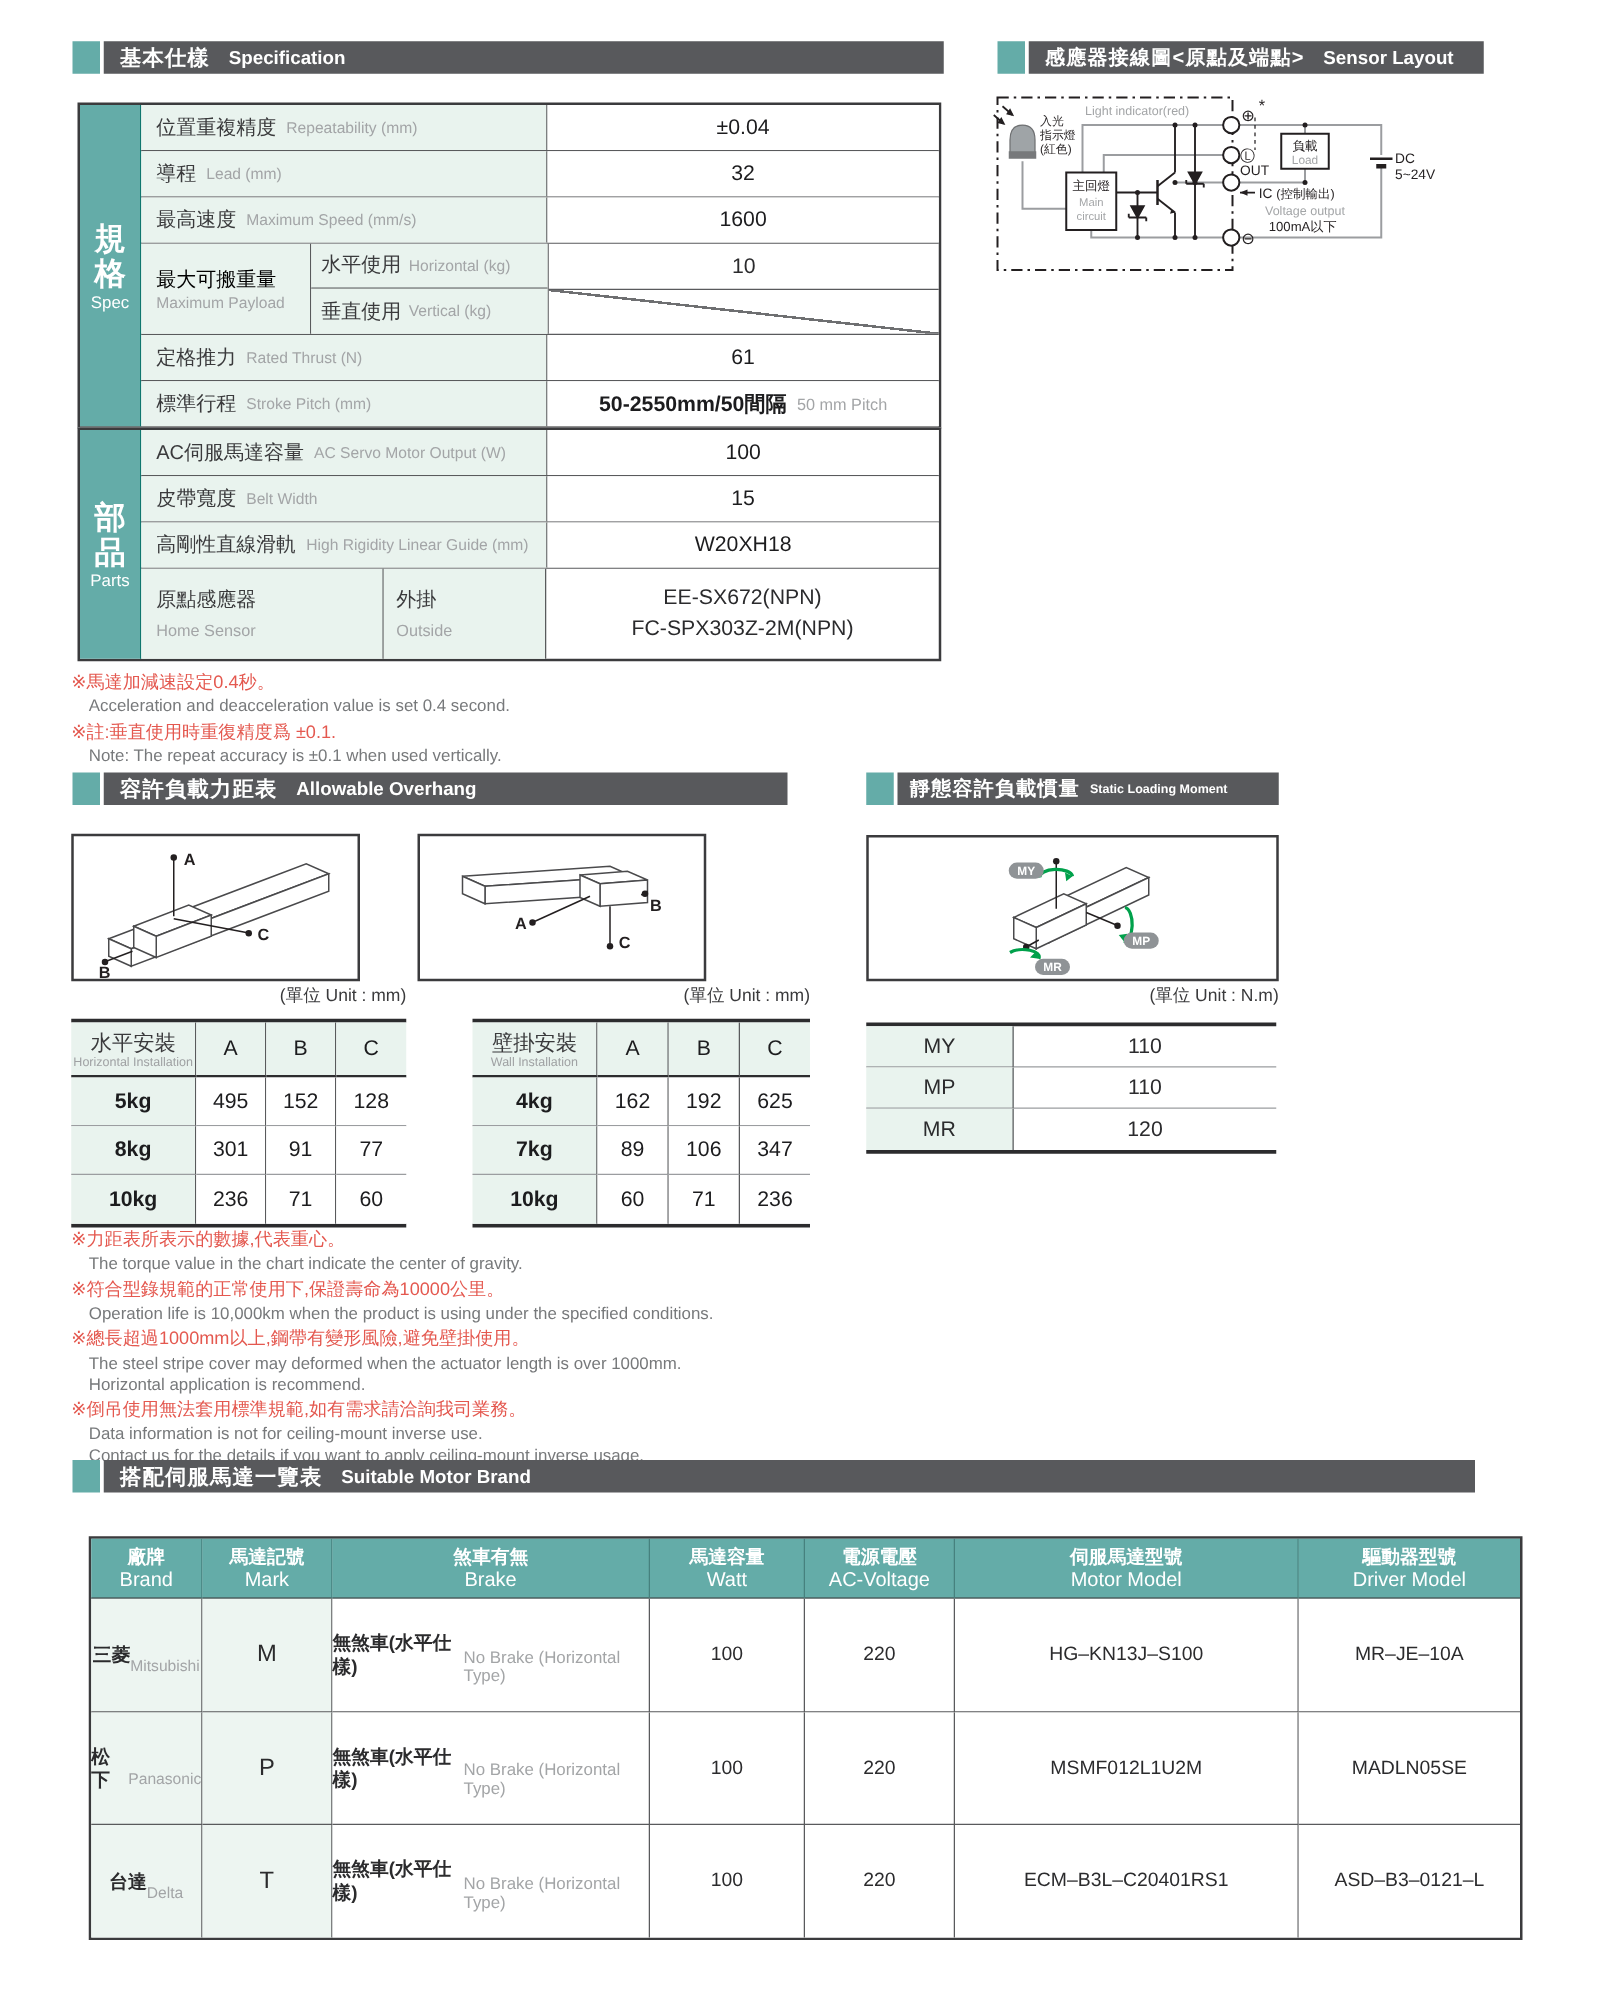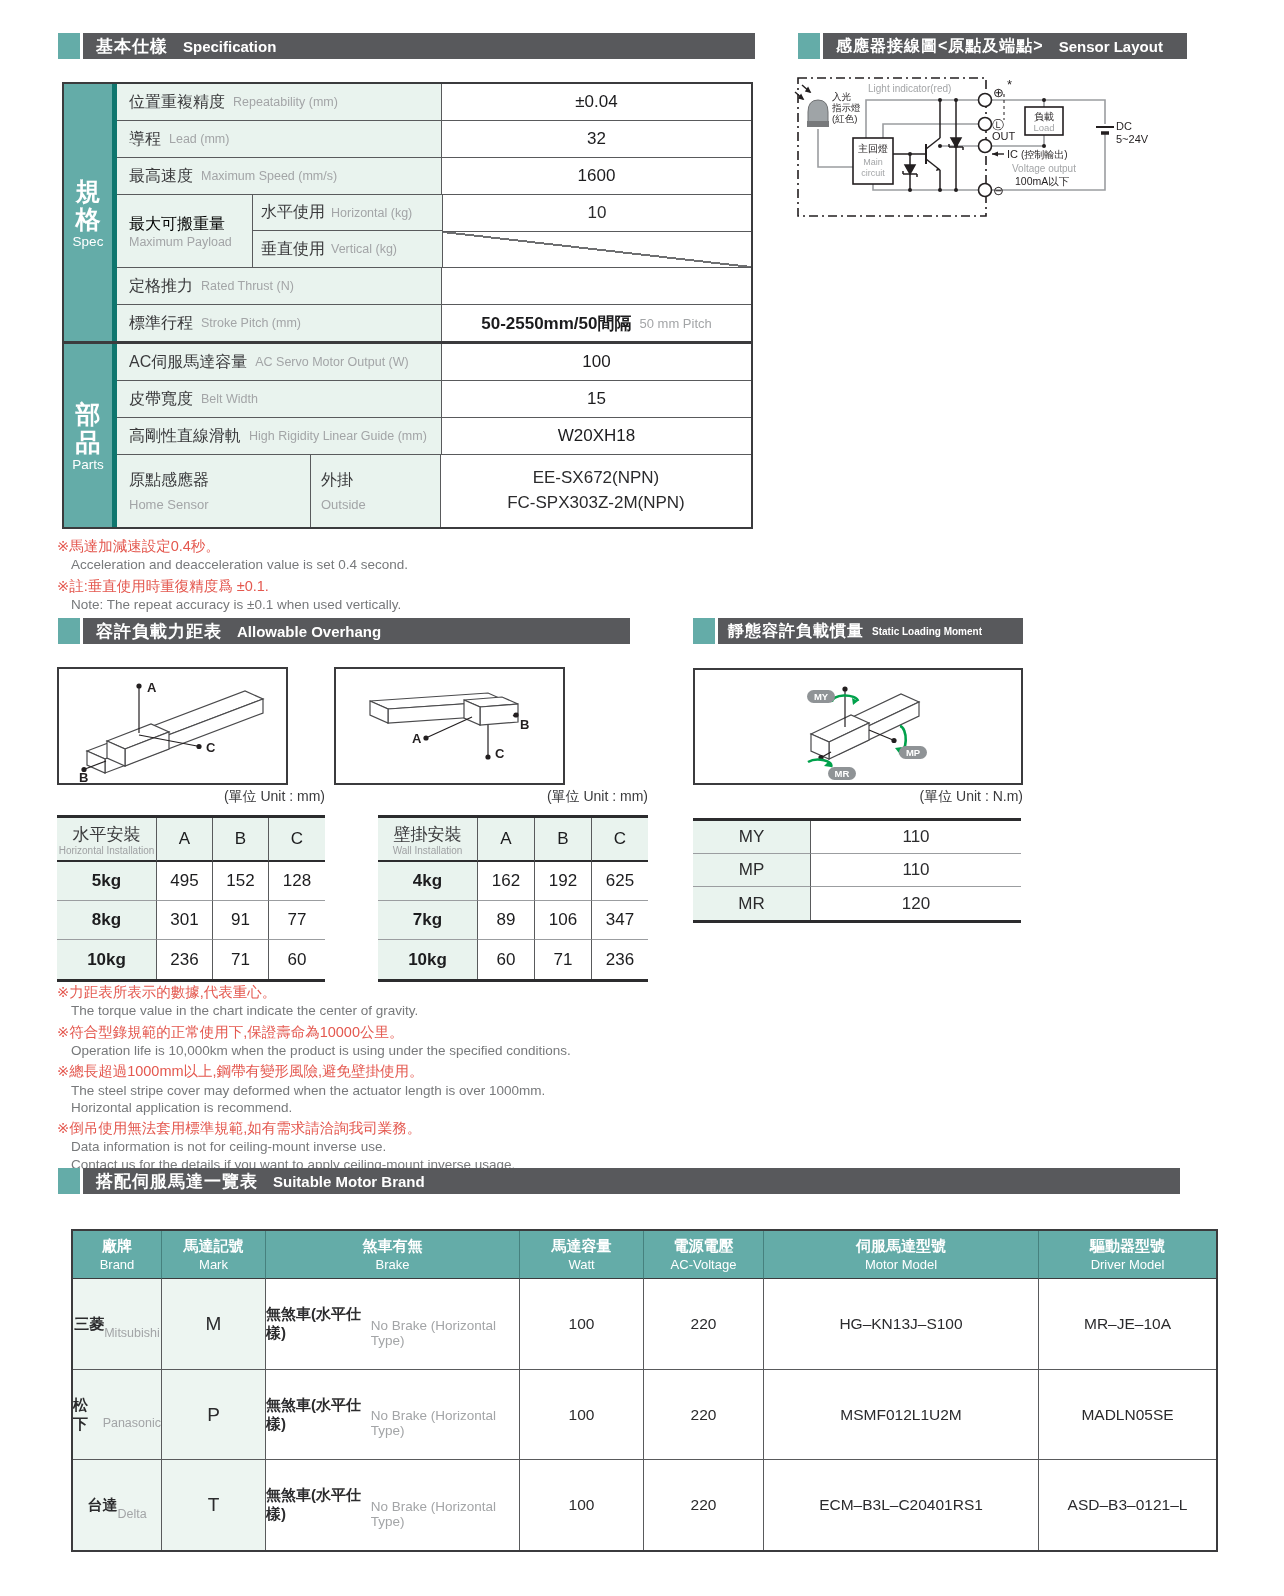--- a/index.html
+++ b/index.html
@@ -10,21 +10,21 @@
   
   .bar{display:flex;align-items:stretch;height:26px;}
   .bar .sq{width:22px;background:#64ACA8;margin-right:3px;}
   .bar .bartxt{flex:1;background:#58595C;color:#fff;display:flex;align-items:center;padding-left:13px;gap:15px;}
   .bar .zh{font-size:17px;font-weight:bold;letter-spacing:1px;}
   .bar .en{font-size:15px;font-weight:bold;}
 
   
   .spec-block{border:2px solid #3B3B3D;display:flex;background:#fff;}
   .side{width:48px;background:#64ACA8;color:#fff;display:flex;flex-direction:column;
-        align-items:center;justify-content:center;border-right:5px solid #0f766e;}
+        align-items:center;justify-content:center;border-right:1px solid #0f766e;}
   .side .schars{width:1.1em;font-size:25px;font-weight:bold;line-height:1.12;word-break:break-all;text-align:center;}
   .side .sen{font-size:13.5px;margin-top:1px;}
   .rows{flex:1;display:flex;flex-direction:column;}
   .srow{display:flex;height:36px;border-bottom:1px solid #595A5C;}
   .srow:last-child{border-bottom:none;}
   .lbl{width:325px;background:#E9F3EE;display:flex;align-items:center;padding-left:12px;gap:8px;
        border-right:1px solid #595A5C;box-sizing:border-box;}
   .lbl .zh{font-size:16px;color:#3A3A3C;white-space:nowrap;}
   .lbl .en{font-size:12.5px;color:#A3A5A7;white-space:nowrap;}
   .val{flex:1;display:flex;align-items:center;justify-content:center;font-size:17px;color:#1C1C1E;background:#fff;}
@@ -74,21 +74,21 @@
           border-bottom:1px solid #9B9DA0;box-sizing:border-box;}
   .mmcell.k{background:#E9F3EE;border-right:1px solid #595A5C;}
   .mmcell.lastr{border-bottom:none;}
 
   
   .mtable{display:grid;grid-template-columns:89px 104px 254px 124px 120px 275px 177px;
           grid-template-rows:48px 91px 90px 90px;border:2px solid #3B3B3D;background:#fff;}
   .mh{background:#64ACA8;color:#fff;display:flex;flex-direction:column;align-items:center;justify-content:center;
       border-right:1px solid #46817E;border-bottom:1px solid #3B3B3D;box-sizing:border-box;}
   .mh .zh{font-size:15px;font-weight:bold;}
-  .mh .en{font-size:13px;margin-top:1px;}
+  .mh .en{font-size:16px;margin-top:1px;}
   .mc{display:flex;flex-direction:row;align-items:center;justify-content:center;
       border-right:1px solid #595A5C;border-bottom:1px solid #595A5C;box-sizing:border-box;background:#fff;font-size:15.5px;}
   .mc.mint{background:#EDF5F1;}
   .mc .bzh{font-size:15px;font-weight:bold;color:#2B2B2D;}
   .mc .ben{font-size:12.5px;color:#A3A5A7;margin-top:17px;}
   .mc .mark{font-size:19px;color:#2B2B2D;}
   .mc.lastc{border-right:none;}
   .mc.lastr,.mh.lastr{border-bottom:none;}
   .mh.lastc{border-right:none;}
 
@@ -152,20 +152,21 @@
         <div class="pay-vals">
           <div>10</div>
           <div class="diagcell"></div>
         </div>
       </div>
       <div class="srow">
         <div class="lbl">
             <span class="zh">定格推力</span>
             <span class="en">Rated Thrust (N)</span>
           </div>
+        <div class="val">61</div>
       </div>
       <div class="srow">
         <div class="lbl">
             <span class="zh">標準行程</span>
             <span class="en">Stroke Pitch (mm)</span>
           </div>
         <div class="val">
             <b>50-2550mm/50間隔</b>
             <span class="gsub">50 mm Pitch</span>
           </div>

